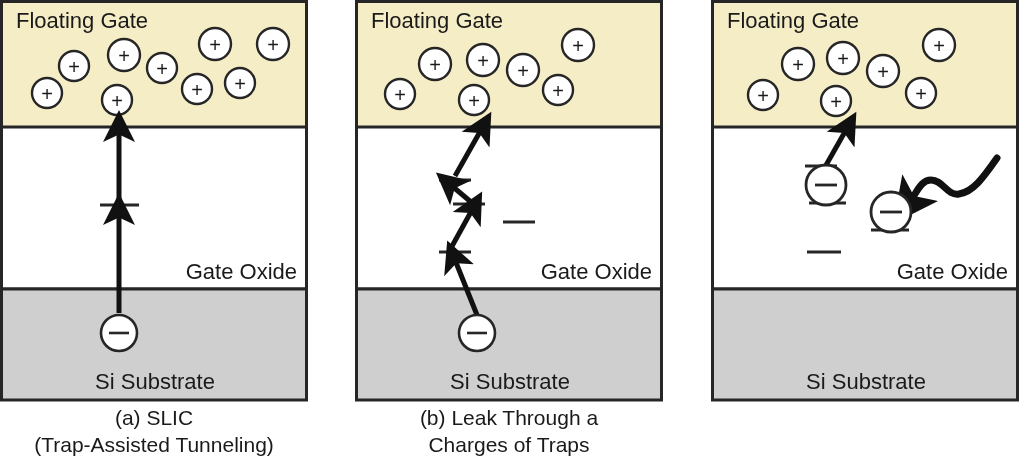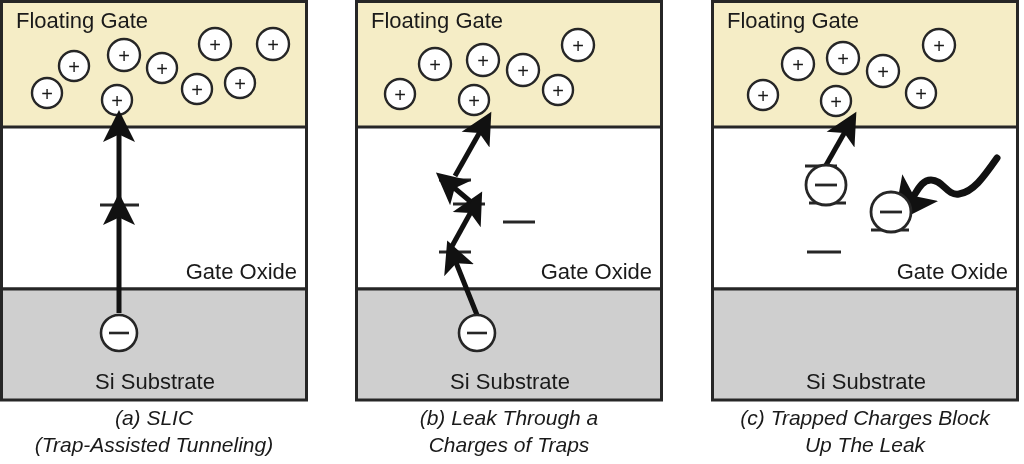--- a/index.html
+++ b/index.html
@@ -16,21 +16,20 @@
   .svgwrap{position:absolute;left:0;top:0;}
   .caption{
     position:absolute;
     width:308px;
     top:404px;
     text-align:center;
     font-size:21px;
     line-height:27px;
     color:#1a1a1a;
     white-space:pre-line;
-    font-style:italic;
   }
   .cap-1{left:0;}
   .cap-2{left:355px;}
   .cap-3{left:711px;}
   text{font-family:"Liberation Sans","DejaVu Sans",sans-serif;fill:#1a1a1a;}
   .layer-label{font-size:22px;}
 </style>
 </head>
 <body>
 
@@ -225,16 +224,14 @@
         <circle cx="180" cy="212" r="20" fill="#ffffff" stroke="#262626" stroke-width="2.8"></circle>
         <line x1="169" y1="212" x2="191" y2="212" stroke="#262626" stroke-width="2.8"></line>
       </g>
     </svg>
   </div>
 
   <div class="caption cap-1">(a) SLIC
 (Trap-Assisted Tunneling)</div>
   <div class="caption cap-2">(b) Leak Through a
 Charges of Traps</div>
-  <div class="caption cap-3">(c) Trapped Charges Block
-Up The Leak</div>
 
 </div>
 
 </body></html>

